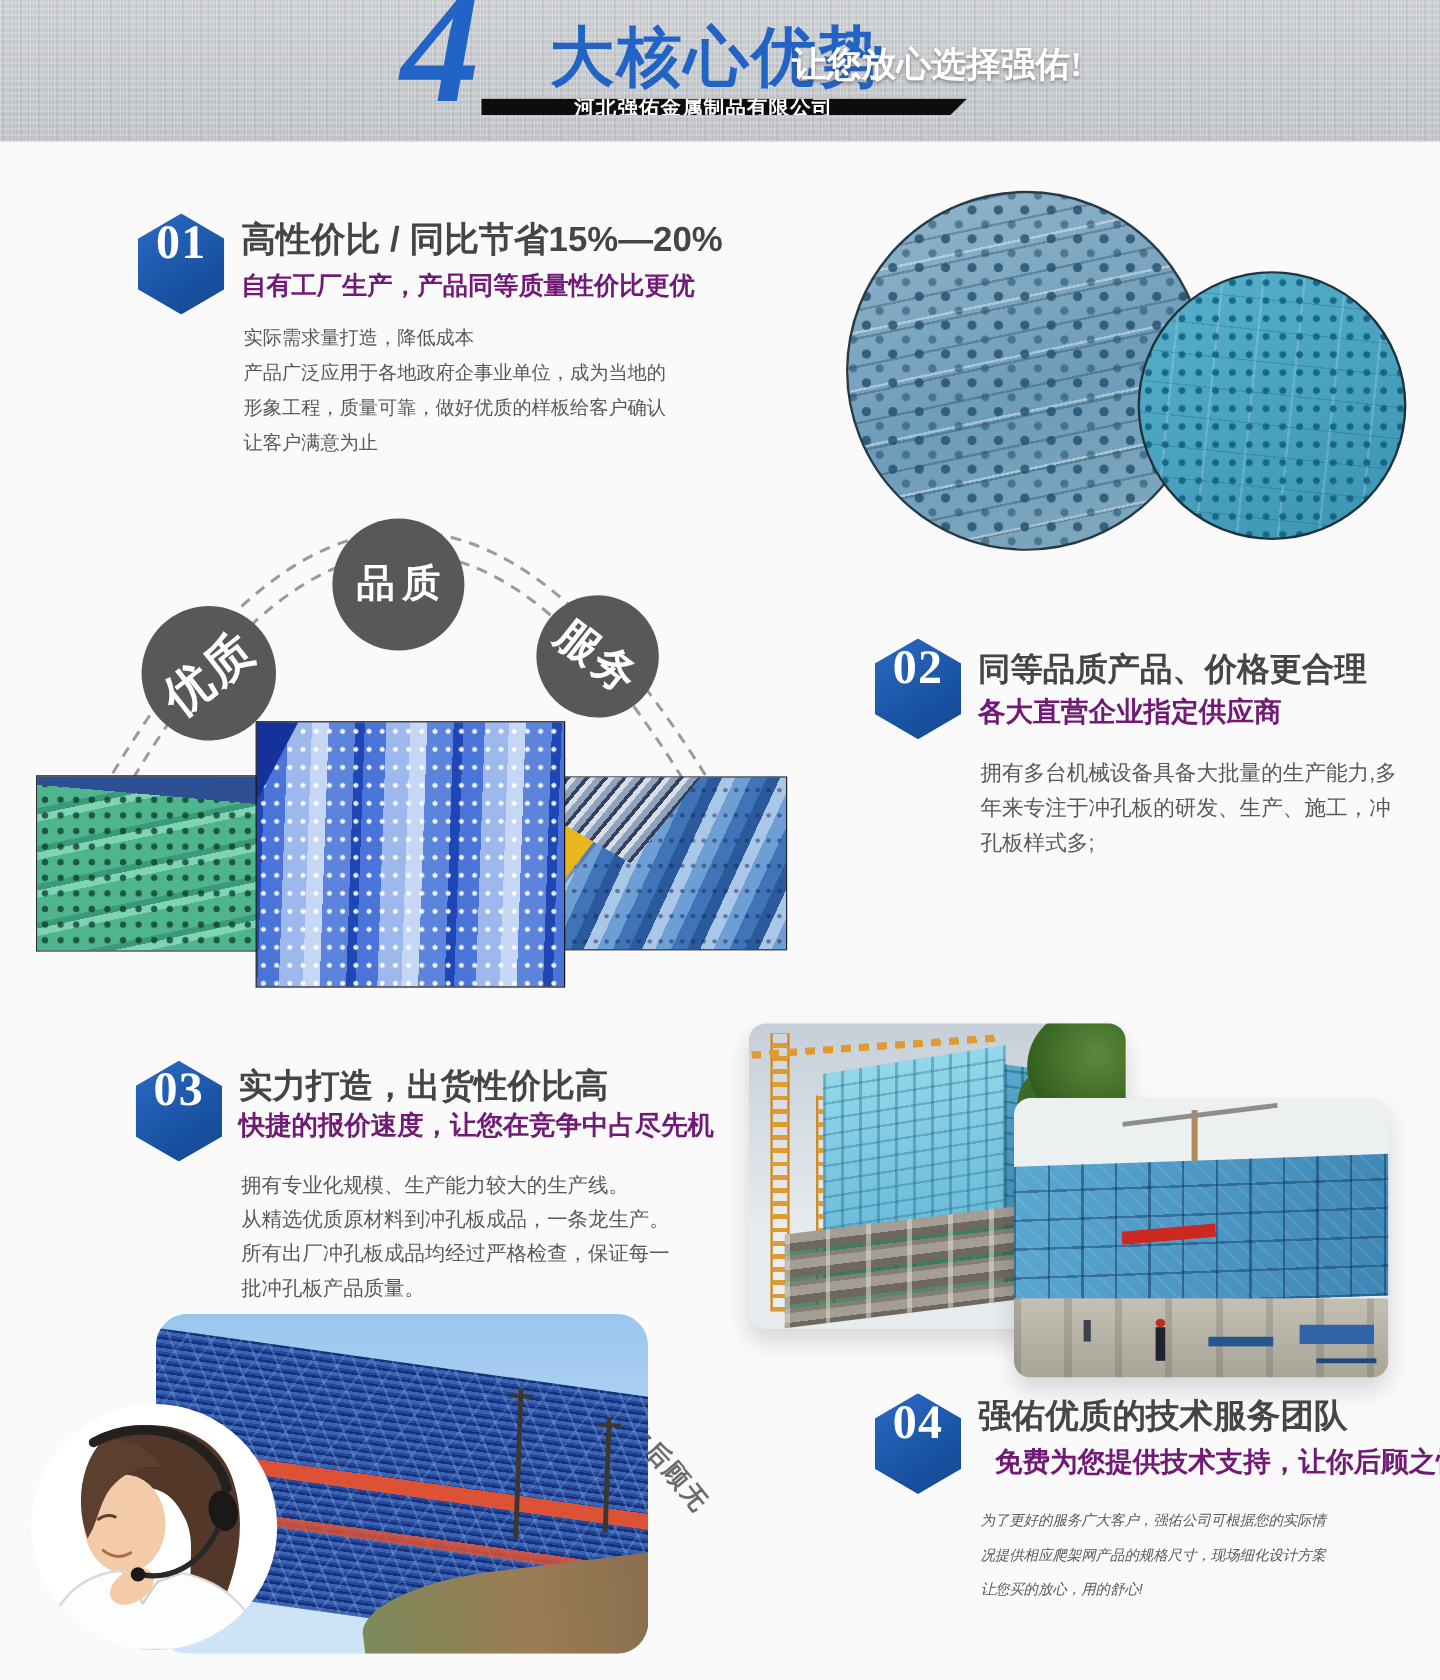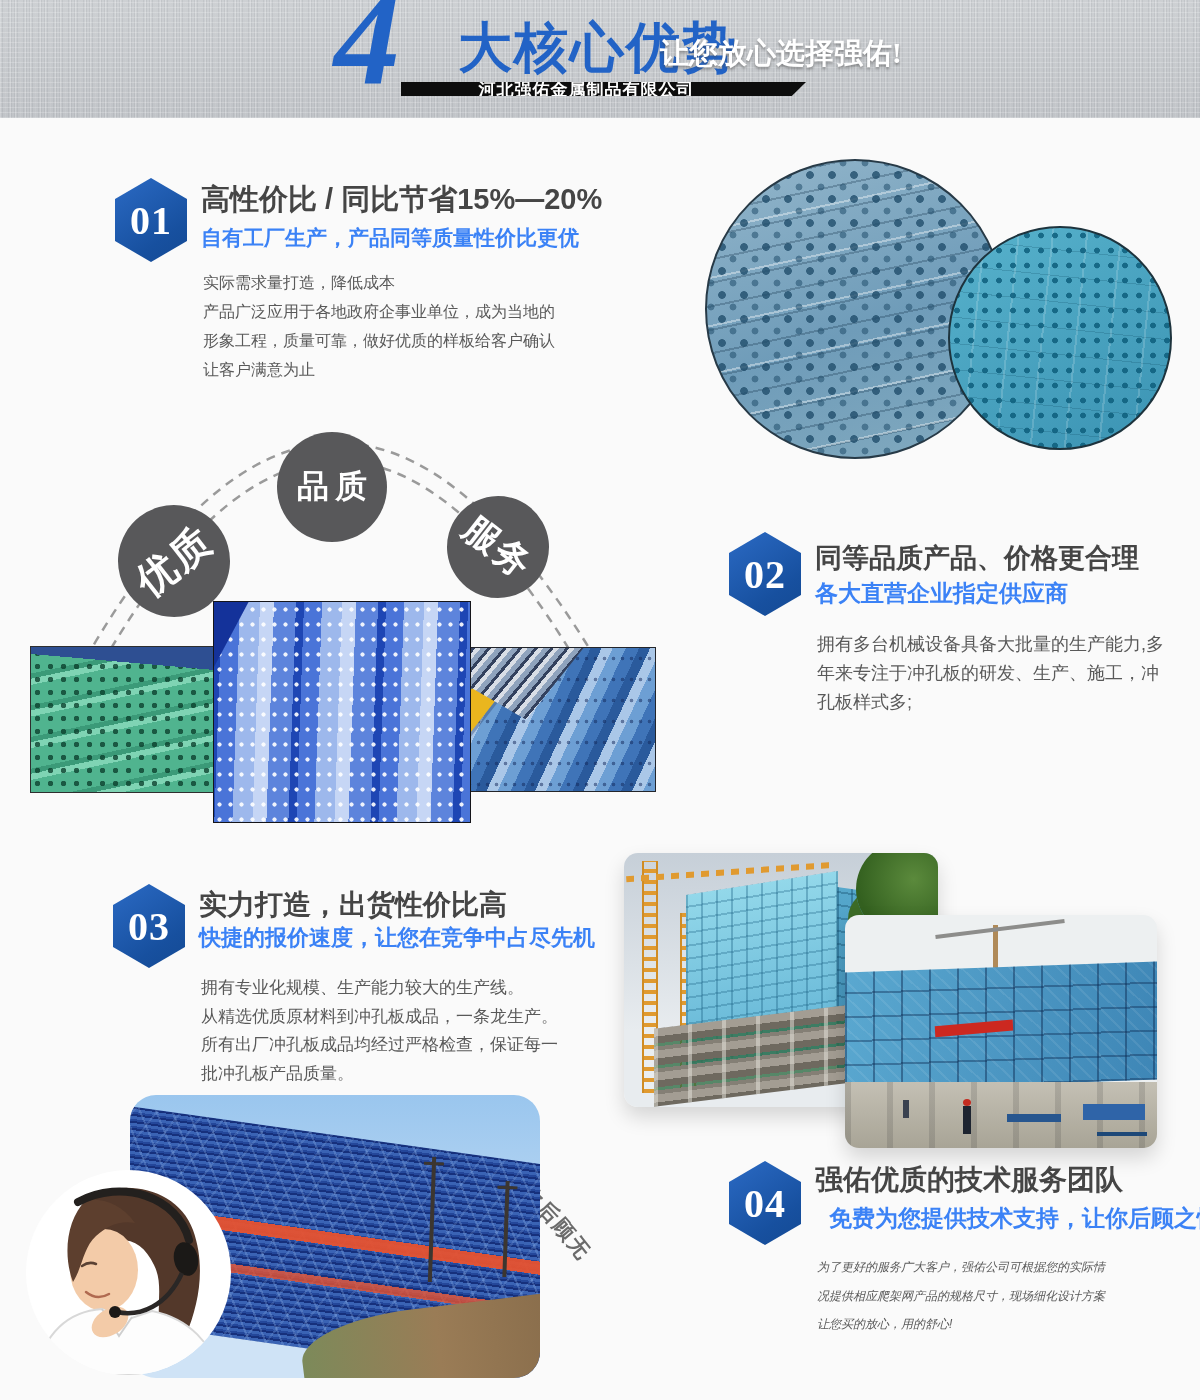--- a/index.html
+++ b/index.html
@@ -21,24 +21,24 @@
         color:#fff;text-shadow:0 2px 3px rgba(70,70,70,.55);white-space:nowrap;}
   .band-bar{position:absolute;left:401px;top:82px;width:405px;height:14px;background:#0d0d0d;
         clip-path:polygon(0 0,100% 0,96.5% 100%,0 100%);display:flex;align-items:center;justify-content:center;}
   .band-bar span{color:#fff;font-weight:bold;font-size:17px;letter-spacing:1px;padding-right:34px;white-space:nowrap;}
 
   
   .sec{position:absolute;z-index:4;}
   .hex{position:absolute;left:0;top:0;width:72px;height:84px;
        clip-path:polygon(50% 0,100% 25%,100% 75%,50% 100%,0 75%,0 25%);
        background:linear-gradient(145deg,#2b6ac4,#17509f 70%,#144a94);
-       display:flex;align-items:center;justify-content:center;}
+       display:flex;justify-content:center;}
   .hex span{color:#fff;font:bold 40px "Liberation Serif","DejaVu Serif",serif;letter-spacing:1px;}
   .sec-title{position:absolute;left:86px;white-space:nowrap;font-weight:bold;color:#454545;}
-  .sec-sub{position:absolute;left:86px;white-space:nowrap;font-weight:bold;color:#3b82f6;
+  .sec-sub{position:absolute;left:86px;white-space:nowrap;font-weight:bold;color:#701a75;
            font-family:"Liberation Serif","DejaVu Serif",serif;}
   .sec-body{position:absolute;left:88px;color:#595959;}
   .sec-body div{white-space:nowrap;}
 
   .s1{left:115px;top:178px;}
   .s1 .sec-title{top:2px;font-size:29px;}
   .s1 .sec-sub{top:46px;font-size:21px;}
   .s1 .sec-body{top:90px;font-size:16px;line-height:29px;}
 
   .s2{left:729px;top:532px;}

